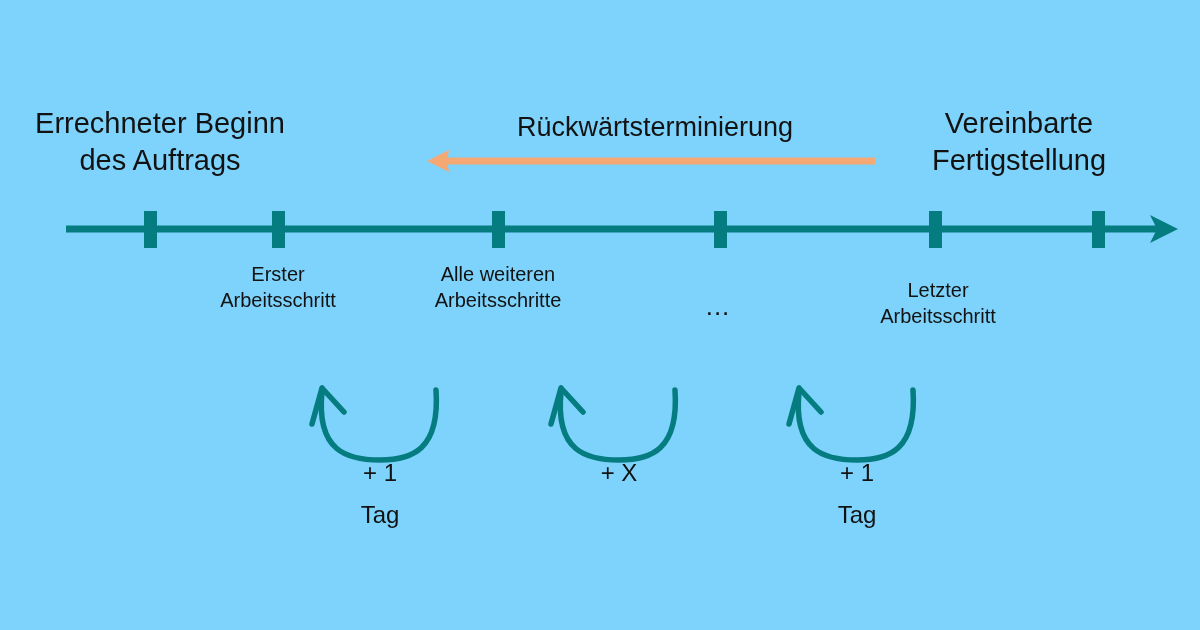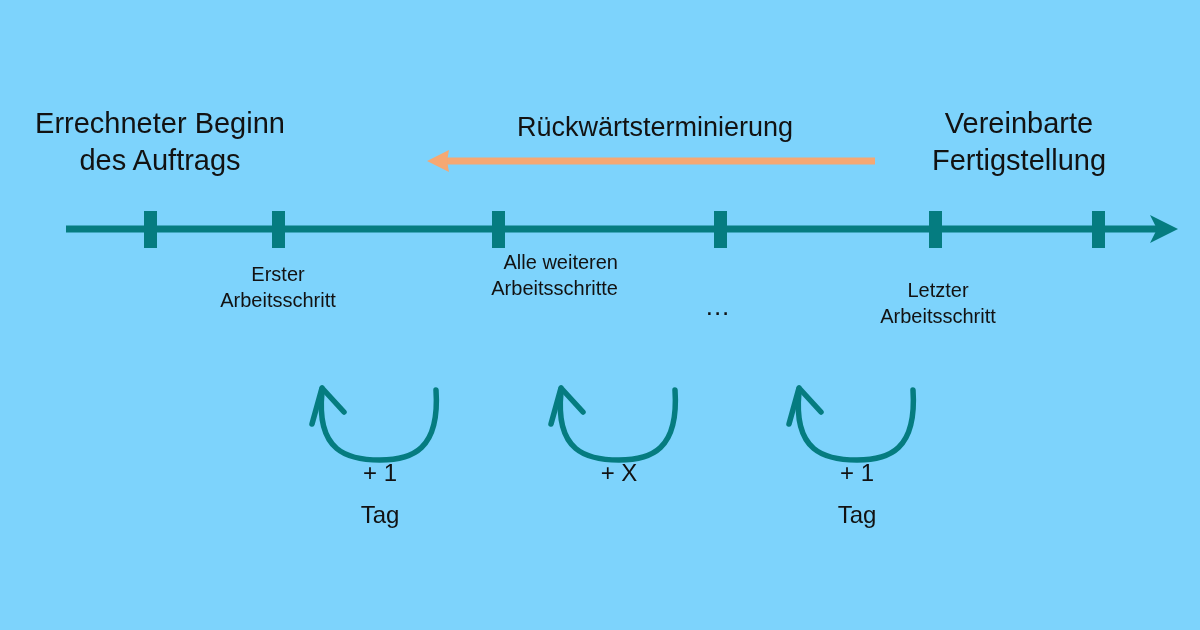--- a/index.html
+++ b/index.html
@@ -95,21 +95,21 @@
 des Auftrags</div>
 
   <div class="lbl endpoint-label" style="left:889px; top:105px; width:260px;">Vereinbarte
 Fertigstellung</div>
 
   <div class="lbl backward-label" style="left:460px; top:110px; width:390px;">Rückwärtsterminierung</div>
 
   <div class="lbl step-label" style="left:158px; top:262px; width:240px;">Erster
 Arbeitsschritt</div>
 
-  <div class="lbl step-label" style="left:378px; top:250px; width:240px;text-align:right;">Alle weiteren
+  <div class="lbl step-label" style="left:378px; top:262px; width:240px;">Alle weiteren
 Arbeitsschritte</div>
 
   <div class="lbl ellipsis-label" style="left:658px; top:290px; width:120px;">...</div>
 
   <div class="lbl step-label" style="left:818px; top:278px; width:240px;">Letzter
 Arbeitsschritt</div>
 
   <div class="lbl day-label" style="left:320px; top:458px; width:120px;">+ 1</div>
   <div class="lbl day-label" style="left:320px; top:500px; width:120px;">Tag</div>
 

